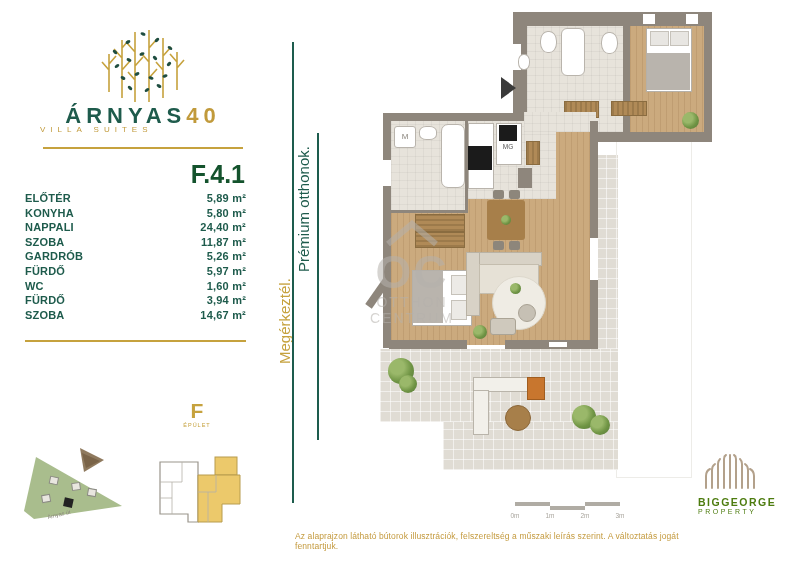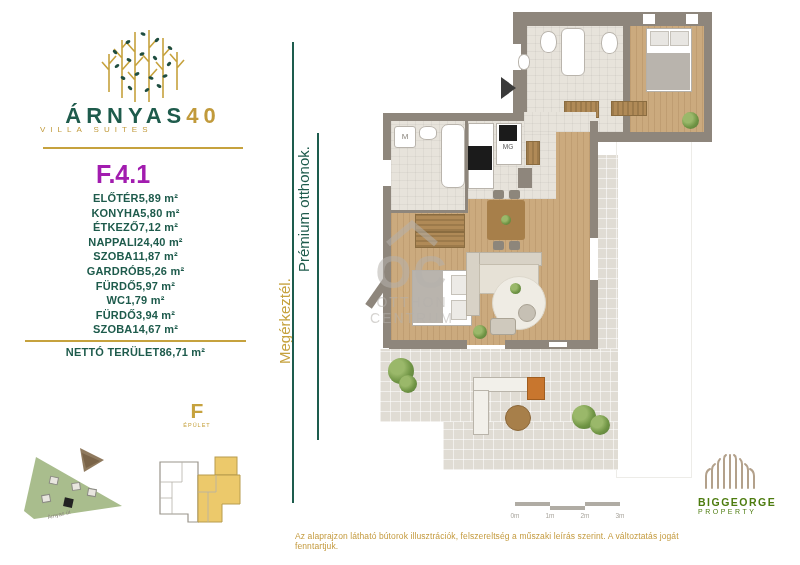--- a/index.html
+++ b/index.html
@@ -7,24 +7,24 @@
        font-family:"Liberation Sans", sans-serif;}
   .abs{position:absolute;}
   .ni{pointer-events:none;}
   
   #brand-title{left:40px;top:103px;width:206px;text-align:center;
     font-size:22px;font-weight:bold;letter-spacing:5px;color:#1E5B4C;}
   #brand-title .num{color:#C19A3B;}
   #brand-sub{left:40px;top:125px;width:206px;text-align:left;
     font-size:8px;letter-spacing:5px;color:#C19A3B;}
   .gold-rule{height:2px;background:#C6A23E;}
-  #unit-id{left:13px;top:160px;width:220px;text-align:center;
-    font-size:25px;font-weight:bold;color:#a21caf;}
+  #unit-id{left:25px;top:160px;width:220px;text-align:right;
+    font-size:25px;font-weight:bold;color:#14532d;}
   #room-table{left:25px;top:191px;width:221px;}
-  .row{display:flex;justify-content:center;font-size:11px;font-weight:bold;
+  .row{display:flex;justify-content:space-between;font-size:11px;font-weight:bold;
     color:#1E5B4C;line-height:14.6px;letter-spacing:.2px;}
   #totals{left:25px;top:345px;width:221px;}
   
   .vtext{writing-mode:vertical-rl;transform:rotate(180deg);white-space:nowrap;}
   #tag-gold{left:276px;top:248px;height:116px;font-size:15px;color:#C6A23E;}
   #tag-green{left:295px;top:130px;height:142px;font-size:15px;color:#1E5B4C;}
   .vline{width:2px;background:#1D5C4D;}
   
   .wall{background:#8E867C;}
   .wood{background:#CBAA7E;
@@ -102,58 +102,50 @@
 <div class="abs" id="room-table">
   <div class="row">
       <span>ELŐTÉR</span>
       <span>5,89 m²</span>
     </div>
   <div class="row">
       <span>KONYHA</span>
       <span>5,80 m²</span>
     </div>
   <div class="row">
-      <span>ÉTKEZŐ</span>
-      <span>7,12 m²</span>
-    </div>
-  <div class="row">
       <span>NAPPALI</span>
       <span>24,40 m²</span>
     </div>
   <div class="row">
       <span>SZOBA</span>
       <span>11,87 m²</span>
     </div>
   <div class="row">
       <span>GARDRÓB</span>
       <span>5,26 m²</span>
     </div>
   <div class="row">
       <span>FÜRDŐ</span>
       <span>5,97 m²</span>
     </div>
   <div class="row">
       <span>WC</span>
-      <span>1,79 m²</span>
+      <span>1,60 m²</span>
     </div>
   <div class="row">
       <span>FÜRDŐ</span>
       <span>3,94 m²</span>
     </div>
   <div class="row">
       <span>SZOBA</span>
       <span>14,67 m²</span>
     </div>
 </div>
 <div class="abs gold-rule" style="left:25px;top:340px;width:221px;"></div>
 <div class="abs" id="totals">
-  <div class="row">
-      <span>NETTÓ TERÜLET</span>
-      <span>86,71 m²</span>
-    </div>
 </div>
 
 <div class="abs vtext" id="tag-gold">Megérkeztél.</div>
 <div class="abs vtext" id="tag-green">Prémium otthonok.</div>
 <div class="abs vline" style="left:292px;top:42px;height:461px;"></div>
 <div class="abs vline" style="left:317px;top:133px;height:307px;"></div>
 
 <div class="abs hairline" style="left:616px;top:128px;width:74px;height:348px;"></div>
 
 <div class="abs terra" style="left:380px;top:349px;width:238px;height:73px;"></div>

